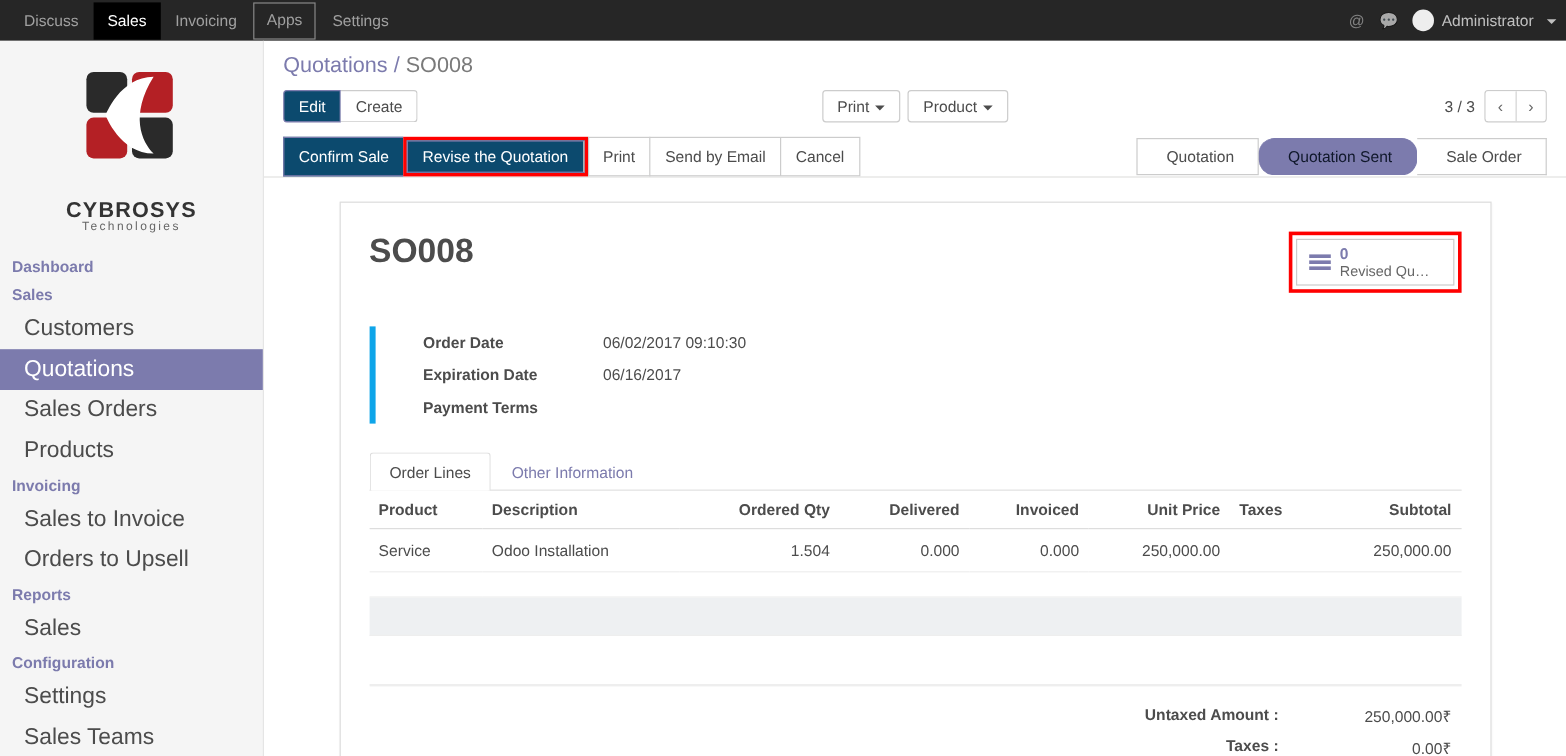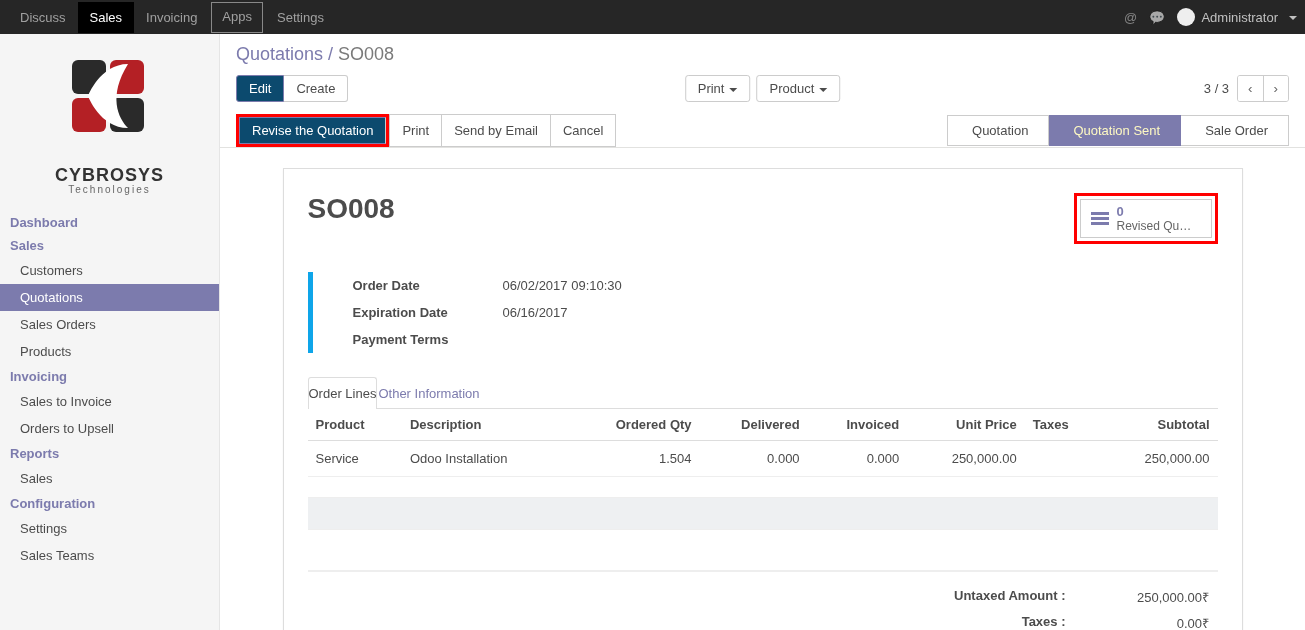--- a/index.html
+++ b/index.html
@@ -18,21 +18,21 @@
 
 
 .main { display: flex; }
 .sidebar { width: 220px; background: #f5f5f5; border-right: 1px solid #e5e5e5; min-height: 596px; padding: 0; }
 .logo-area { text-align:center; padding: 18px 0 6px; }
 .logo-svg { width:120px; height:110px; }
 .logo-title { font-weight:700; letter-spacing:1px; font-size:18px; color:#333; }
 .logo-sub { font-size:10px; letter-spacing:2px; color:#666; margin-top:-2px; }
 .side-section { margin-top: 10px; }
 .side-header { color:#7c7bad; font-weight:700; padding:4px 10px; font-size:13px; }
-.side-item { padding:6px 20px; cursor:pointer; color:#4c4c4c; font-size:13px; }
+.side-item { padding:6px 20px; cursor:pointer; color:#4c4c4c; font-size:19px; }
 .side-item.active { background:#7c7bad; color:#fff; }
 
 .content { flex:1; background:#fff; }
 .control-panel { padding: 10px 16px 0; border-bottom:1px solid #e2e2e0; }
 .breadcrumb { color:#7c7bad; font-size:18px; margin-bottom:10px; }
 .breadcrumb .current { color:#7a7a7a; }
 .cp-row { display:flex; align-items:center; position:relative; }
 .btn { border:1px solid #ccc; background:#fff; padding:5px 12px; font-size:13px; cursor:pointer; color:#4c4c4c; border-radius:3px; }
 .btn.primary { background:#0c4a6e; color:#fff; border-color:#7c7bad; }
 .btn-group { display:flex; }
@@ -44,21 +44,21 @@
 .pager-btn { padding:5px 10px; cursor:pointer; border:none; background:#fff; color:#666; }
 .pager-btn:first-child { border-right:1px solid #ccc; }
 
 .statusbar-row { display:flex; align-items:center; margin-top:12px; padding-bottom:0; }
 .status-btns .btn { border-radius:0; border-right:none; }
 .status-btns .btn:last-child { border-right:1px solid #ccc; }
 .status-btns .btn.primary:last-of-type {}
 .status-arrows { margin-left:auto; display:flex; }
 .arrow-step { position:relative; padding:7px 20px 7px 24px; font-size:13px; background:#fff; border:1px solid #ccc; border-left:none; }
 .arrow-step:first-child { border-left:1px solid #ccc; }
-.arrow-step.active { background:#7c7bad; color:#fef9c3; border-color:#7c7bad; }
+.arrow-step.active { background:#7c7bad; color:#0f172a; border-color:#7c7bad;border-radius:13px; }
 
 
 .highlight-red { border:3px solid #ff0000; }
 
 
 .sheet-wrap { padding: 0 16px 20px; }
 .sheet { background:#fff; border:1px solid #ddd; margin: 20px auto 0; max-width: 960px; padding: 24px 24px 40px; box-shadow:0 1px 2px rgba(0,0,0,.05); position:relative; }
 .sheet-title-row { display:flex; align-items:flex-start; }
 .sheet h1 { font-size:28px; font-weight:700; color:#4c4c4c; }
 .stat-button { margin-left:auto; border:1px solid #ccc; padding:4px 10px; display:flex; align-items:center; gap:8px; cursor:pointer; width:132px; }
@@ -69,21 +69,21 @@
 
 .form-grid { display:flex; gap:40px; margin-top:28px; }
 .form-col { flex:1; }
 .form-row { display:flex; padding:6px 0; }
 .form-label { width:150px; font-weight:700; color:#4c4c4c; }
 .form-val { color:#4c4c4c; }
 .form-val.link { color:#7c7bad; cursor:pointer; }
 .vline { border-left:5px solid #0ea5e9; padding-left:40px; }
 
 .tabs { margin-top:24px; border-bottom:1px solid #ddd; display:flex; }
-.tab { padding:8px 0; border:1px solid transparent; border-bottom:none; cursor:pointer; color:#7c7bad; margin-bottom:-1px; }
+.tab { padding:8px 16px; border:1px solid transparent; border-bottom:none; cursor:pointer; color:#7c7bad; margin-bottom:-1px; }
 .tab.active { border-color:#ddd; background:#fff; color:#4c4c4c; border-radius:3px 3px 0 0; }
 
 table.order-lines { width:100%; border-collapse:collapse; margin-top:0; }
 table.order-lines th { text-align:left; padding:8px; background:#fff; border-bottom:1px solid #ddd; font-weight:700; color:#4c4c4c; }
 table.order-lines th.num, table.order-lines td.num { text-align:right; }
 table.order-lines td { padding:10px 8px; border-bottom:1px solid #eee; }
 .blank-line { background:#eef0f2; height:32px; }
 
 .totals { margin-top: 40px; border-top: 2px solid #eee; padding-top: 12px; }
 .total-row { display:flex; justify-content:flex-end; gap: 24px; padding: 4px 8px; }
@@ -166,20 +166,21 @@
           <span>3 / 3</span>
           <div class="pager-btns">
             <button class="pager-btn">‹</button>
             <button class="pager-btn">›</button>
           </div>
         </div>
       </div>
 
       <div class="statusbar-row">
         <div class="status-btns" style="display:flex;">
+          <button class="btn primary" style="border-radius:0;">Confirm Sale</button>
           <span class="highlight-red" style="display:inline-flex;">
             <button class="btn primary" style="border-radius:0;">Revise the Quotation</button>
           </span>
           <button class="btn" style="border-radius:0;">Print</button>
           <button class="btn" style="border-radius:0;">Send by Email</button>
           <button class="btn" style="border-radius:0;">Cancel</button>
         </div>
         <div class="status-arrows">
           <div class="arrow-step">Quotation</div>
           <div class="arrow-step active">Quotation Sent</div>

